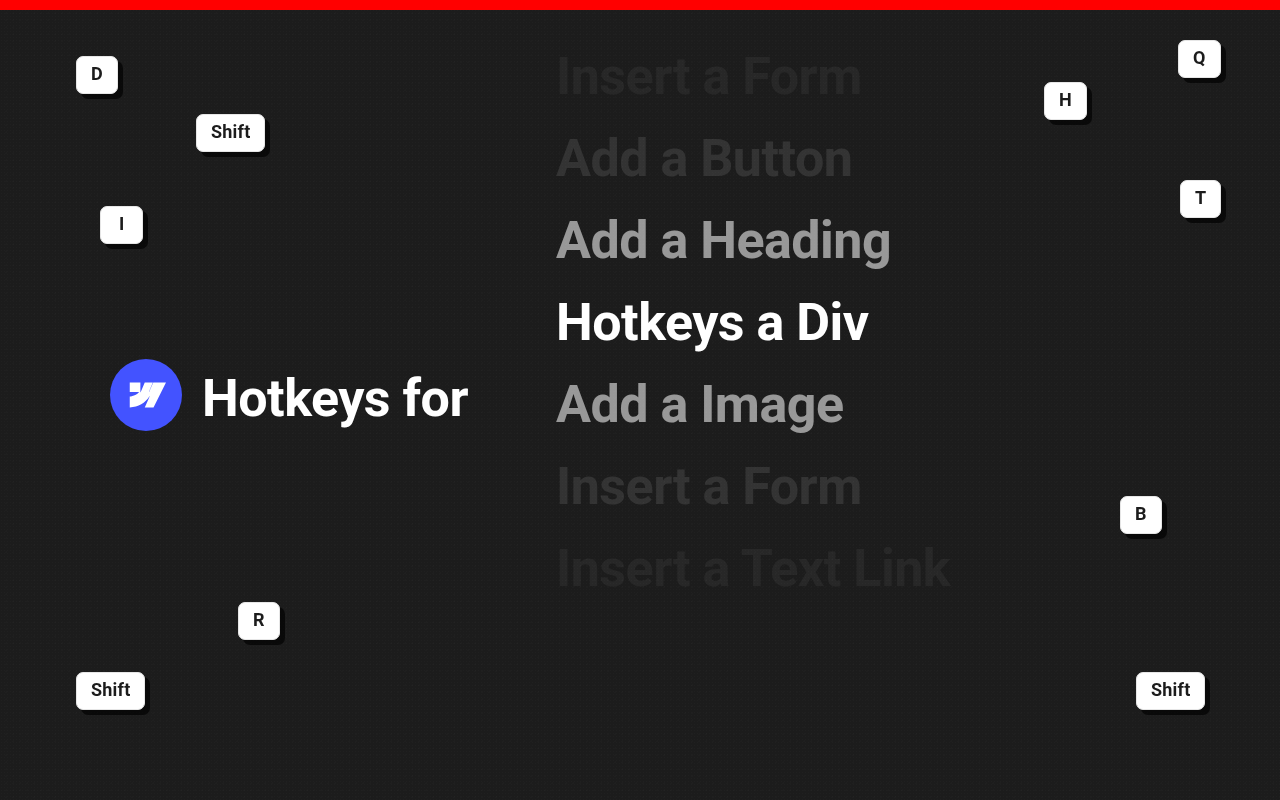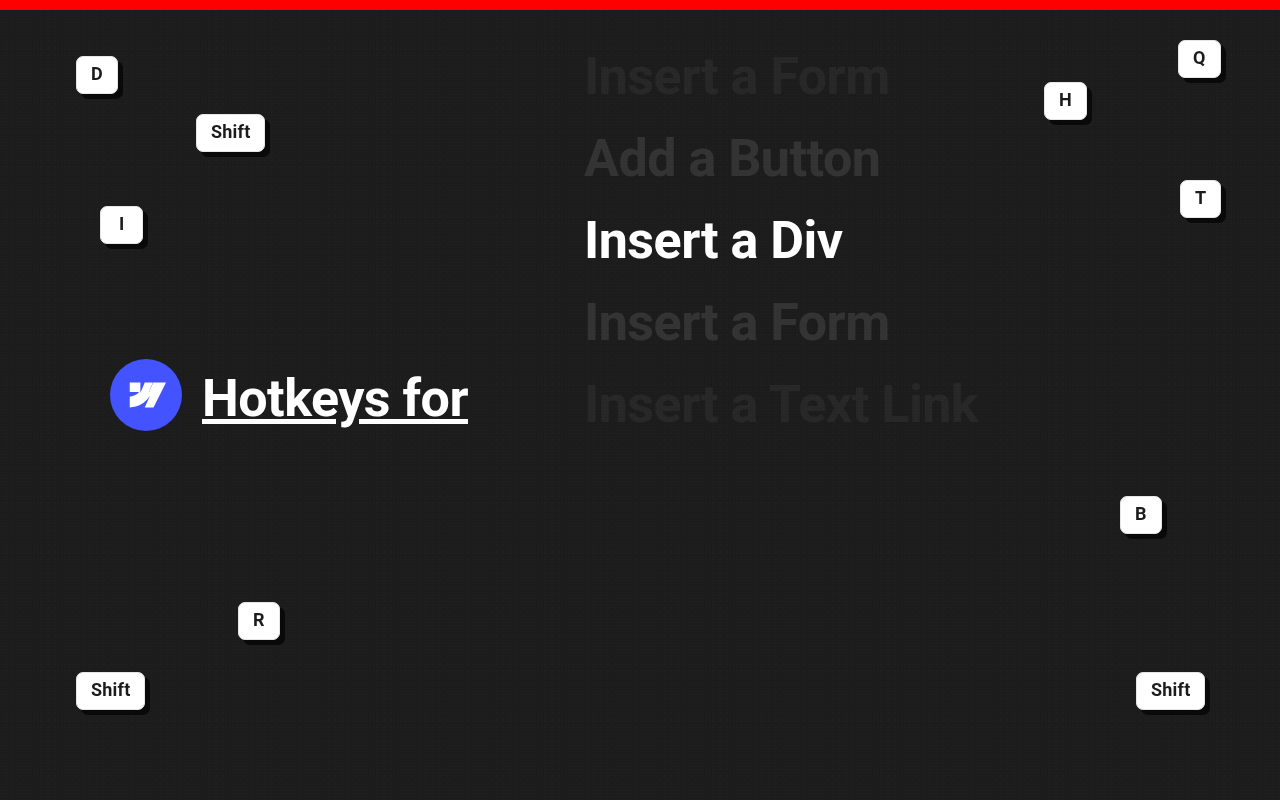--- a/index.html
+++ b/index.html
@@ -79,42 +79,41 @@
     left: 556px;
     top: 36px;
     width: 720px;
   }
   .ticker-item {
     font-weight: 700;
     font-size: 52px;
     line-height: 82px;
     letter-spacing: -0.5px;
     white-space: nowrap;
-    margin-left: 28px;
   }
   .op-1 { color: #ffffff; }
   .op-07 { color: rgba(255,255,255,0.55); }
   .op-05 { color: rgba(255,255,255,0.22); }
   .op-03 { color: rgba(255,255,255,0.10); }
   .op-02 { color: rgba(255,255,255,0.05); }
 
   
   .k-d     { left: 76px;  top: 56px; }
   .k-shift1{ left: 196px; top: 114px; }
   .k-i     { left: 100px; top: 206px; padding-left: 18px; padding-right: 18px; }
   .k-shift2{ left: 76px;  top: 672px; }
   .k-r     { left: 238px; top: 602px; }
   .k-q     { left: 1178px; top: 40px; }
   .k-h     { left: 1044px; top: 82px; }
   .k-t     { left: 1180px; top: 180px; }
   .k-b     { left: 1120px; top: 496px; }
   .k-shift3{ left: 1136px; top: 672px; }
 
   .logo-pos { left: 110px; top: 359px; }
-  .headline-pos { left: 202px; top: 368px; text-decoration: underline; }
+  .headline-pos { left: 202px; top: 368px; }
 </style>
 </head>
 <body>
 
 <div class="top-bar"></div>
 
 <div class="key k-d">D</div>
 <div class="key k-shift1">Shift</div>
 <div class="key k-i">I</div>
 <div class="key k-shift2">Shift</div>
@@ -129,16 +128,18 @@
   <svg viewBox="0 0 64 40">
     <path d="M64 0 L44 40 L30 40 L38 22 L37.6 22 C30.5 33 20 39 6 40 L6 22.2 C6 22.2 15.5 21.7 21 15 L6 15 L6 0 L23 0 L23 15.5 L23.4 15.5 L30 0 L43 0 L36.5 15.3 L36.9 15.3 L43.6 0 Z" fill="#ffffff"></path>
   </svg>
 </div>
 
 <div class="headline headline-pos">Hotkeys for</div>
 
 <div class="ticker">
   <div class="ticker-item op-02">Insert a Form</div>
   <div class="ticker-item op-03">Add a Button</div>
-  <div class="ticker-item op-1">Insert a Div</div>
+  <div class="ticker-item op-07">Add a Heading</div>
+  <div class="ticker-item op-1">Hotkeys a Div</div>
+  <div class="ticker-item op-07">Add a Image</div>
   <div class="ticker-item op-03">Insert a Form</div>
   <div class="ticker-item op-02">Insert a Text Link</div>
 </div>
 
 </body></html>

